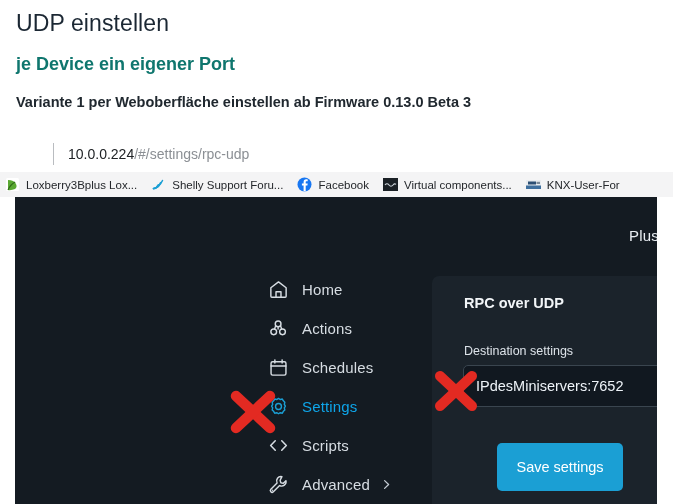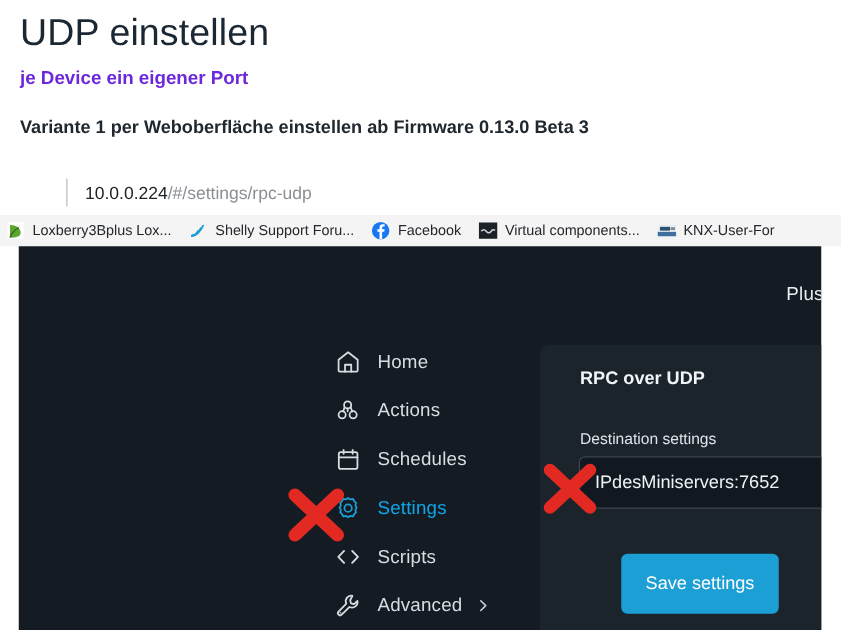--- a/index.html
+++ b/index.html
@@ -19,32 +19,32 @@
   .doc {
     position: absolute;
     left: 0; top: 0;
     width: 673px;
     height: 196px;
     background: #ffffff;
   }
   .doc-title {
     position: absolute;
     left: 16px; top: 10px;
-    font-size: 30px;
+    font-size: 23px;
     font-weight: 400;
     color: #1b2733;
     letter-spacing: 0.1px;
     white-space: nowrap;
   }
   .doc-sub-red {
     position: absolute;
     left: 16px; top: 54px;
-    font-size: 15px;
+    font-size: 18px;
     font-weight: bold;
-    color: #6d28d9;
+    color: #0f766e;
     white-space: nowrap;
   }
   .doc-sub-dark {
     position: absolute;
     left: 16px; top: 94px;
     font-size: 14.5px;
     font-weight: bold;
     color: #20282f;
     white-space: nowrap;
   }

